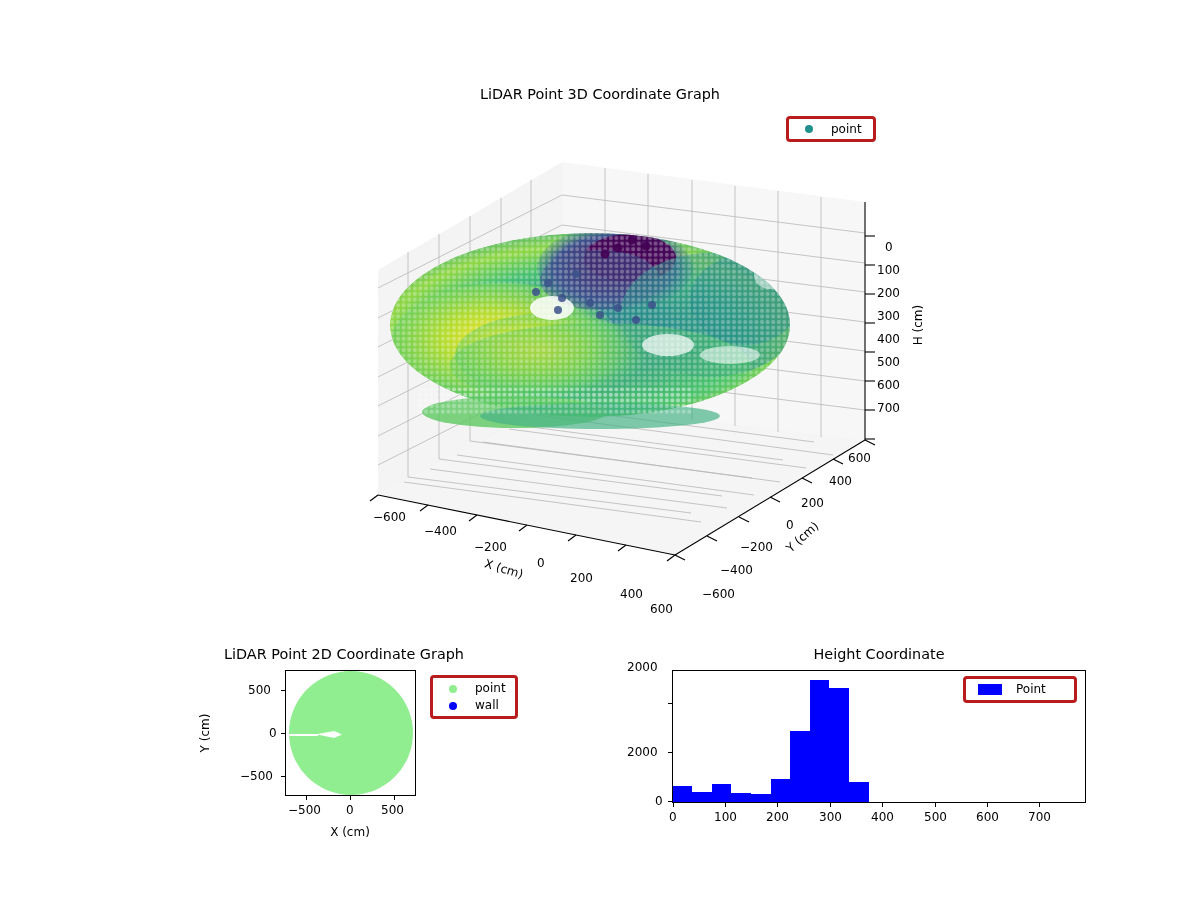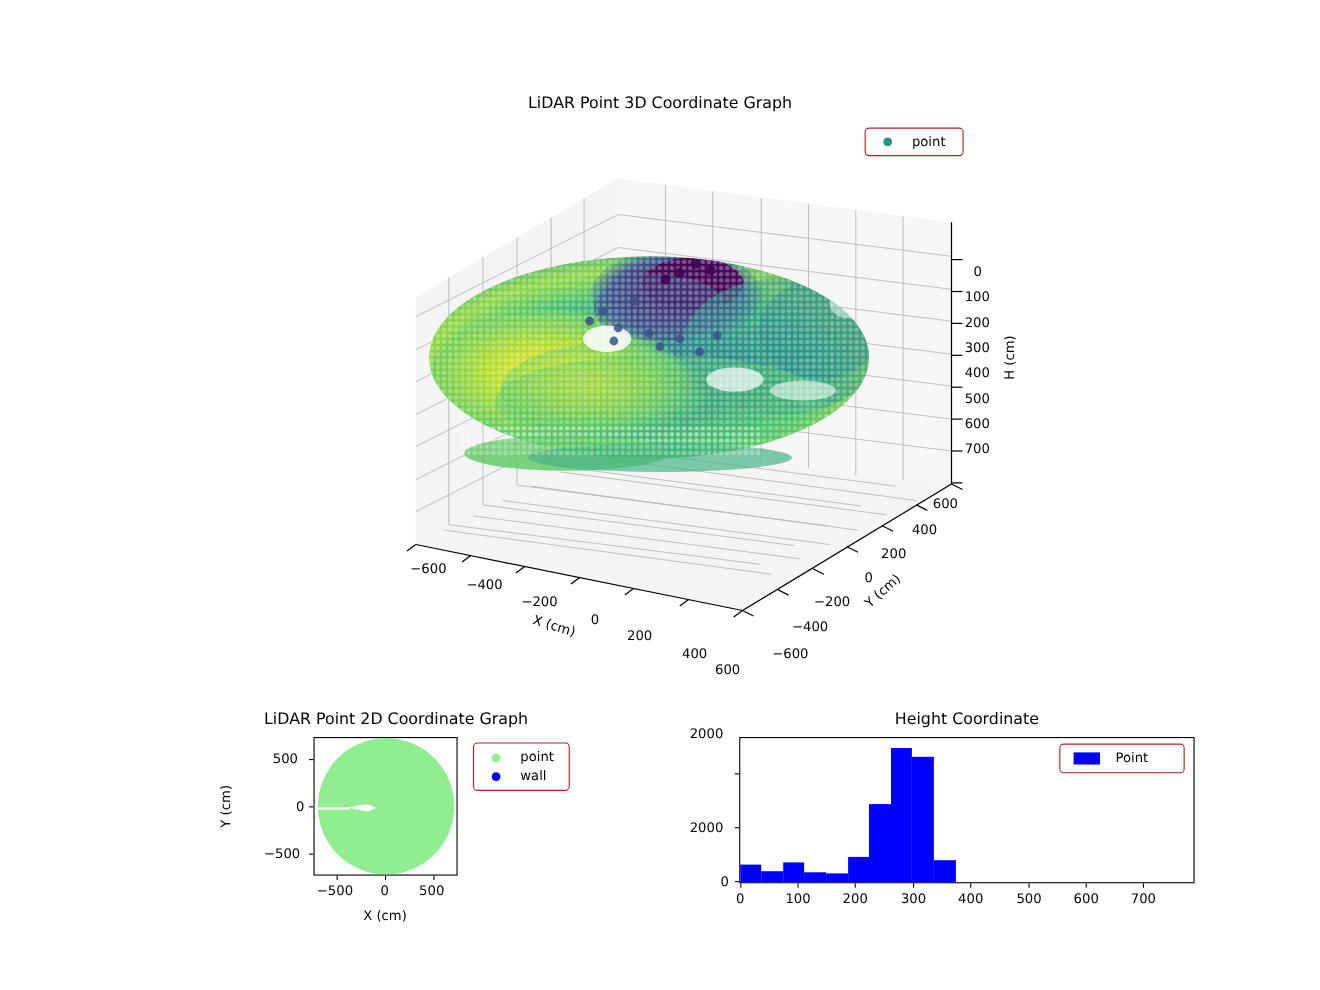--- a/index.html
+++ b/index.html
@@ -41,21 +41,21 @@
   #ax3d {
     position: absolute;
     left: 300px; top: 140px;
     width: 620px; height: 490px;
   }
   #ax3d svg { position:absolute; left:0; top:0; }
 
   .legend-box {
     position: absolute;
     background: #ffffff;
-    border: 1px solid #b91c1c;
+    border: 3px solid #b91c1c;
     border-radius: 4px;
     box-shadow: none;
     display: flex;
     flex-direction: column;
     justify-content: center;
     padding: 5px 8px;
     box-sizing: border-box;
   }
   .legend-row {
     display: flex;
@@ -342,21 +342,21 @@
     <div class="tick" style="left:877px; top:378px;">600</div>
     <div class="tick" style="left:877px; top:401px;">700</div>
 
     <div class="axlabel" style="left:484px; top:562px; transform:rotate(17deg);">X (cm)</div>
     <div class="axlabel" style="left:783px; top:530px; transform:rotate(-42deg);">Y (cm)</div>
     <div class="axlabel" style="left:898px; top:318px; transform:rotate(-90deg);">H (cm)</div>
   </div>
 
   <div>
 
-    <div class="ttl" style="left:360px; top:646px; transform:translateX(-50%);">LiDAR Point 2D Coordinate Graph</div>
+    <div class="ttl" style="left:344px; top:646px; transform:translateX(-50%);">LiDAR Point 2D Coordinate Graph</div>
 
     <div id="ax2d">
       <div class="disc"></div>
       <div class="notch" style="left:30px; top:60px; width:26px; height:7px;
                   clip-path: polygon(0 45%, 70% 0, 100% 50%, 70% 100%);"></div>
       <div class="notch" style="left:2px; top:63px; width:30px; height:2px;"></div>
     </div>
 
     <div class="tickmark tick-h" style="left:281px; top:690px;"></div>
     <div class="tickmark tick-h" style="left:281px; top:733px;"></div>

